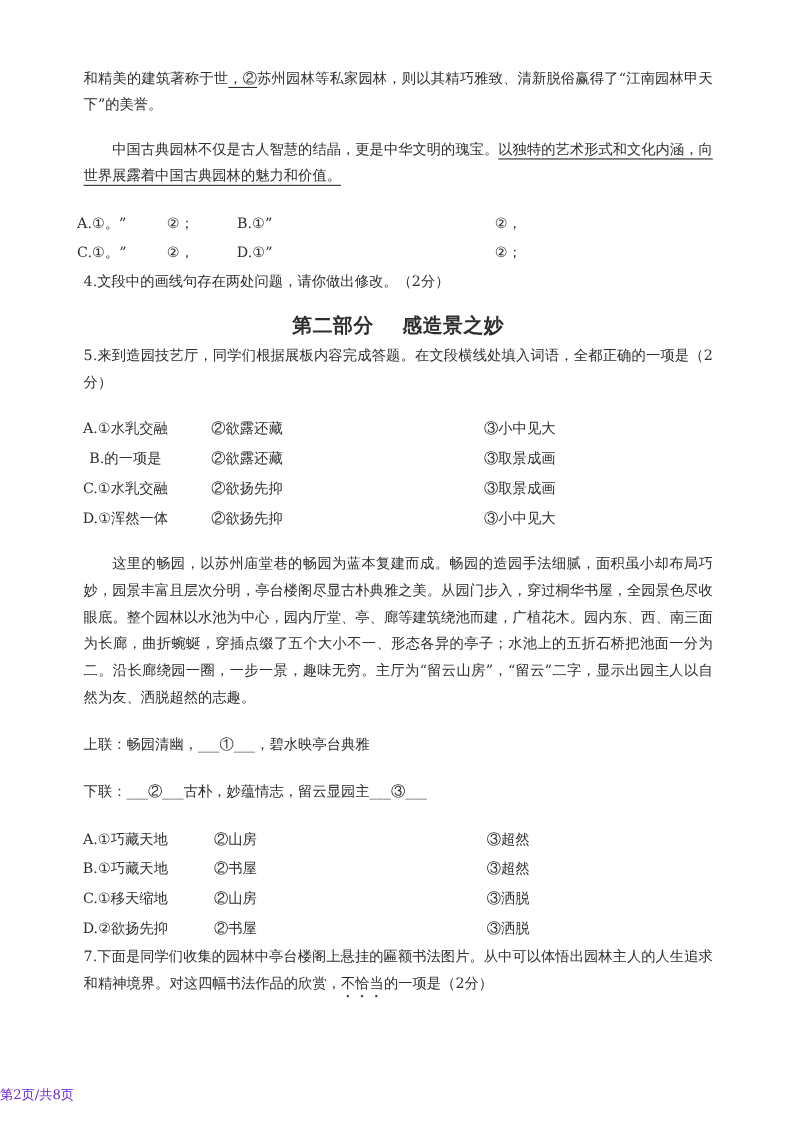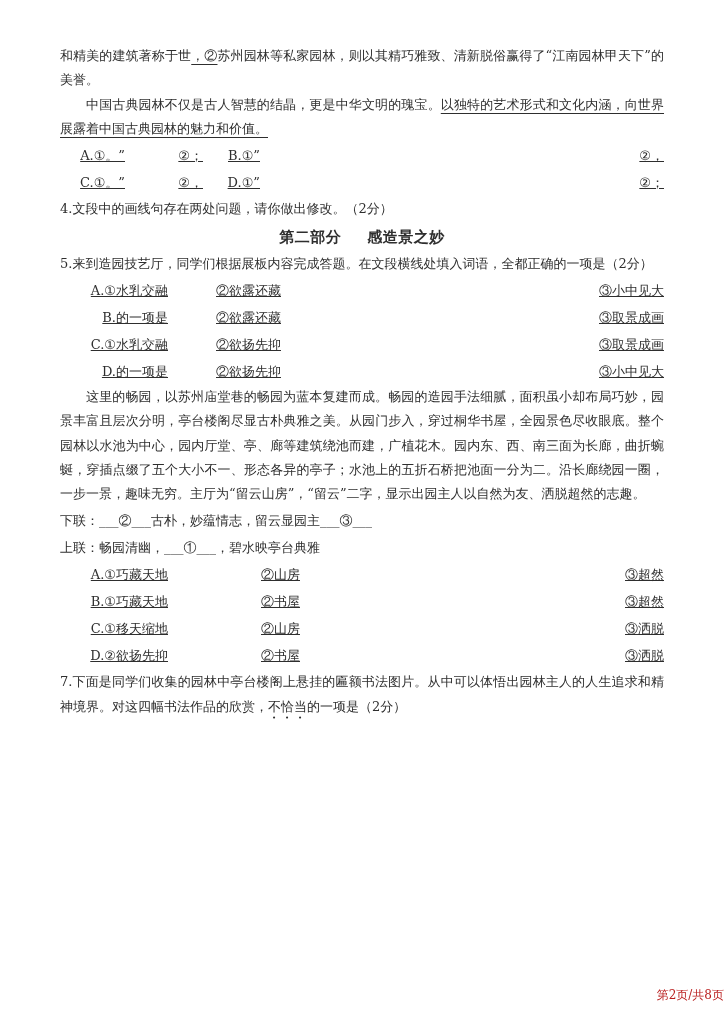--- a/index.html
+++ b/index.html
@@ -8,46 +8,46 @@
     width:724px;height:1024px;
     background:#ffffff;
     font-family:"DejaVu Serif","Liberation Serif",serif;
     color:#2e2e2e;
     overflow:hidden;
   }
   .content{
     position:absolute;left:60px;top:44px;width:604px;
     font-size:13px;line-height:24.4px;text-align:justify;
   }
-  p{margin:0;}
+  p{margin:16px;}
   .indent{text-indent:2em;}
   .u{text-decoration:underline;text-underline-offset:4px;text-decoration-thickness:1px;}
   .heading{
-    text-align:center;font-weight:bold;font-size:15px;
+    text-align:center;font-weight:bold;font-size:18px;
     margin:4px 0 3px 0;text-indent:0;letter-spacing:.5px;
   }
   .gap-wide{display:inline-block;width:26px;}
   .gap-narrow{display:inline-block;width:9px;}
   .opt-row{
-    display:grid;height:27px;line-height:27px;text-align:right;text-decoration:underline;
+    display:grid;height:27px;line-height:27px;text-align:center;
   }
   .q3-grid{grid-template-columns:65px 78px 57px auto;}
   .q5-grid{grid-template-columns:108px 113px auto;}
-  .q6-grid{grid-template-columns:108px 92px auto;gap:40px;}
+  .q6-grid{grid-template-columns:108px 92px auto;}
   .couplet{height:27.2px;line-height:27.2px;text-align:left;}
   .stem{margin-top:1px;}
   .em-dots{
     -webkit-text-emphasis:filled dot #2e2e2e;
     -webkit-text-emphasis-position:under right;
     text-emphasis:filled dot #2e2e2e;
     text-emphasis-position:under right;
   }
   .footer{
     position:absolute;left:0;bottom:20px;width:100%;
-    text-align:right;font-size:12px;color:#b91c1c;
+    text-align:left;font-size:12px;color:#6d28d9;
   }
 </style>
 </head>
 <body>
 
 <div class="page">
   <div class="content">
 
     <p class="para"><span>和精美的建筑著称于世</span><span class="u">，②</span><span>苏州园林等私家园林，则以其精巧雅致、清新脱俗赢得了“江南园林甲天下”的美誉。</span></p>
 
@@ -81,29 +81,29 @@
       <span>B.的一项是</span>
       <span>②欲露还藏</span>
       <span>③取景成画</span>
     </div>
     <div class="opt-row q5-grid">
       <span>C.①水乳交融</span>
       <span>②欲扬先抑</span>
       <span>③取景成画</span>
     </div>
     <div class="opt-row q5-grid">
-      <span>D.的一项是</span>
+      <span>D.①浑然一体</span>
       <span>②欲扬先抑</span>
       <span>③小中见大</span>
     </div>
 
     <p class="para indent">这里的畅园，以苏州庙堂巷的畅园为蓝本复建而成。畅园的造园手法细腻，面积虽小却布局巧妙，园景丰富且层次分明，亭台楼阁尽显古朴典雅之美。从园门步入，穿过桐华书屋，全园景色尽收眼底。整个园林以水池为中心，园内厅堂、亭、廊等建筑绕池而建，广植花木。园内东、西、南三面为长廊，曲折蜿蜒，穿插点缀了五个大小不一、形态各异的亭子；水池上的五折石桥把池面一分为二。沿长廊绕园一圈，一步一景，趣味无穷。主厅为“留云山房”，“留云”二字，显示出园主人以自然为友、洒脱超然的志趣。</p>
 
+    <p class="couplet">上联：畅园清幽，___①___，碧水映亭台典雅</p>
     <p class="couplet">下联：___②___古朴，妙蕴情志，留云显园主___③___</p>
-    <p class="couplet">上联：畅园清幽，___①___，碧水映亭台典雅</p>
     <div class="opt-row q6-grid">
       <span>A.①巧藏天地</span>
       <span>②山房</span>
       <span>③超然</span>
     </div>
     <div class="opt-row q6-grid">
       <span>B.①巧藏天地</span>
       <span>②书屋</span>
       <span>③超然</span>
     </div>

